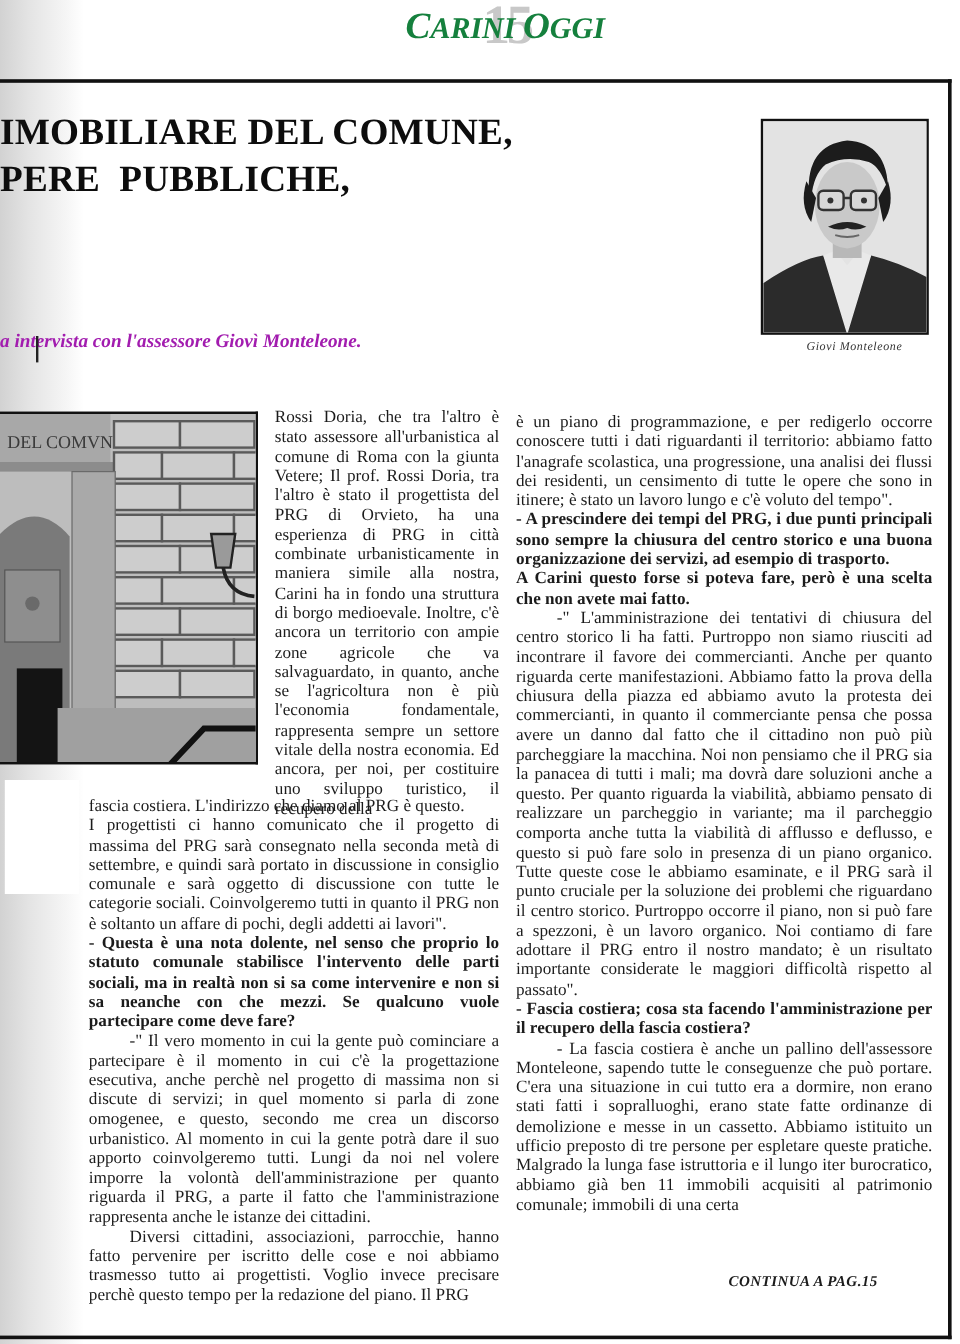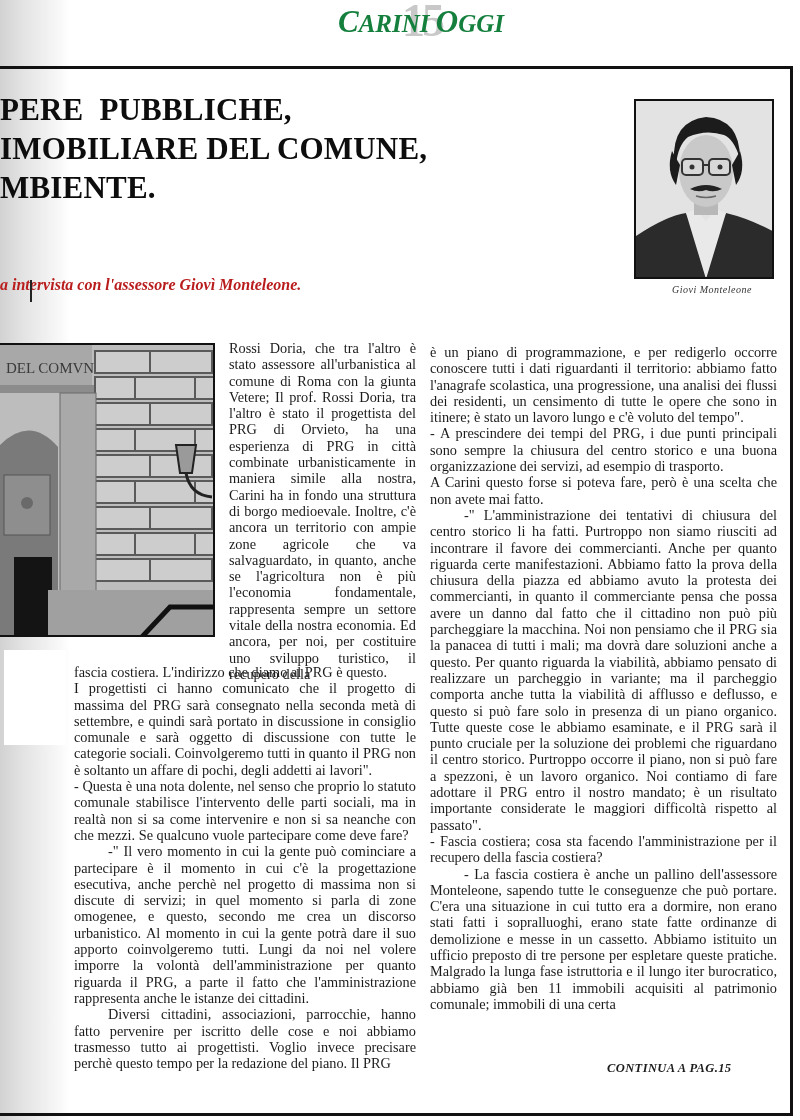--- a/index.html
+++ b/index.html
@@ -36,21 +36,21 @@
     border: 3px solid #111; border-left: none; z-index: 1;
   }
   .headline {
     position: absolute; left: 0; top: 90px; z-index: 2;
     font-family: "Liberation Serif", serif; font-weight: bold; font-size: 31px;
     line-height: 39px; color: #0d0d0d; white-space: pre; letter-spacing: 0.2px;
   }
   .subtitle {
     position: absolute; left: 0; top: 276px; z-index: 2;
     font-family: "Liberation Serif", serif; font-style: italic; font-weight: bold;
-    font-size: 16px; color: #b91c1c;
+    font-size: 16px; color: #a21caf;
   }
   .cursor-mark {
     position: absolute; left: 30px; top: 280px; width: 2px; height: 22px; background: #222; z-index: 3;
   }
   .portrait-wrap {
     position: absolute; left: 634px; top: 99px; width: 140px; height: 180px; z-index: 2;
     border: 2px solid #111;
     background: linear-gradient(to bottom, #e8e8e8 0%, #dcdcdc 60%, #c8c8c8 100%);
     overflow: hidden;
   }
@@ -64,21 +64,21 @@
     position: absolute; left: 0; top: 343px; width: 215px; height: 294px; z-index: 2;
     border: 2px solid #111; border-left: none; overflow: hidden;
     background: #b9b9b9;
   }
   .col {
     position: absolute; z-index: 2;
     font-family: "Liberation Serif", serif; font-size: 14.3px; line-height: 16.3px;
     color: #1b1b1b; text-align: justify;
   }
   .col p { margin: 0; }
-  .col .q { font-weight: normal; }
+  .col .q { font-weight: bold; }
   .col .indent { text-indent: 34px; }
   .col-a { left: 229px; top: 340px; width: 187px; }
   .col-b { left: 74px; top: 664px; width: 342px; }
   .col-c { left: 430px; top: 344px; width: 347px; }
   .continua {
     position: absolute; left: 607px; top: 1061px; z-index: 2;
     font-family: "Liberation Serif", serif; font-style: italic; font-size: 12.5px; font-weight: bold;
     color: #1c1c1c; letter-spacing: 0.4px;
   }
   .whitebox {
@@ -91,21 +91,21 @@
 <div class="gutter"></div>
 <div class="whitebox"></div>
 
 <div class="masthead">
   <span class="pagenum">15</span>
   <span class="title"><span class="big">C</span><span>ARINI </span><span class="big">O</span><span>GGI</span></span>
 </div>
 
 <div class="frame"></div>
 
-<div class="headline"><div>PERE  PUBBLICHE,</div><div>IMOBILIARE DEL COMUNE,</div><div>MBIENTE.</div></div>
+<div class="headline"><div>IMOBILIARE DEL COMUNE,</div><div>PERE  PUBBLICHE,</div></div>
 
 <div class="subtitle">a intervista con l'assessore Giovì Monteleone.</div>
 <div class="cursor-mark"></div>
 
 <div class="portrait-wrap">
   <svg width="140" height="180" viewBox="0 0 140 180">
     <rect width="140" height="180" fill="#e3e3e3"></rect>
 
     <path d="M0 180 L0 135 Q30 115 50 112 L70 150 L90 112 Q115 118 140 132 L140 180 Z" fill="#2b2b2b"></path>
 

